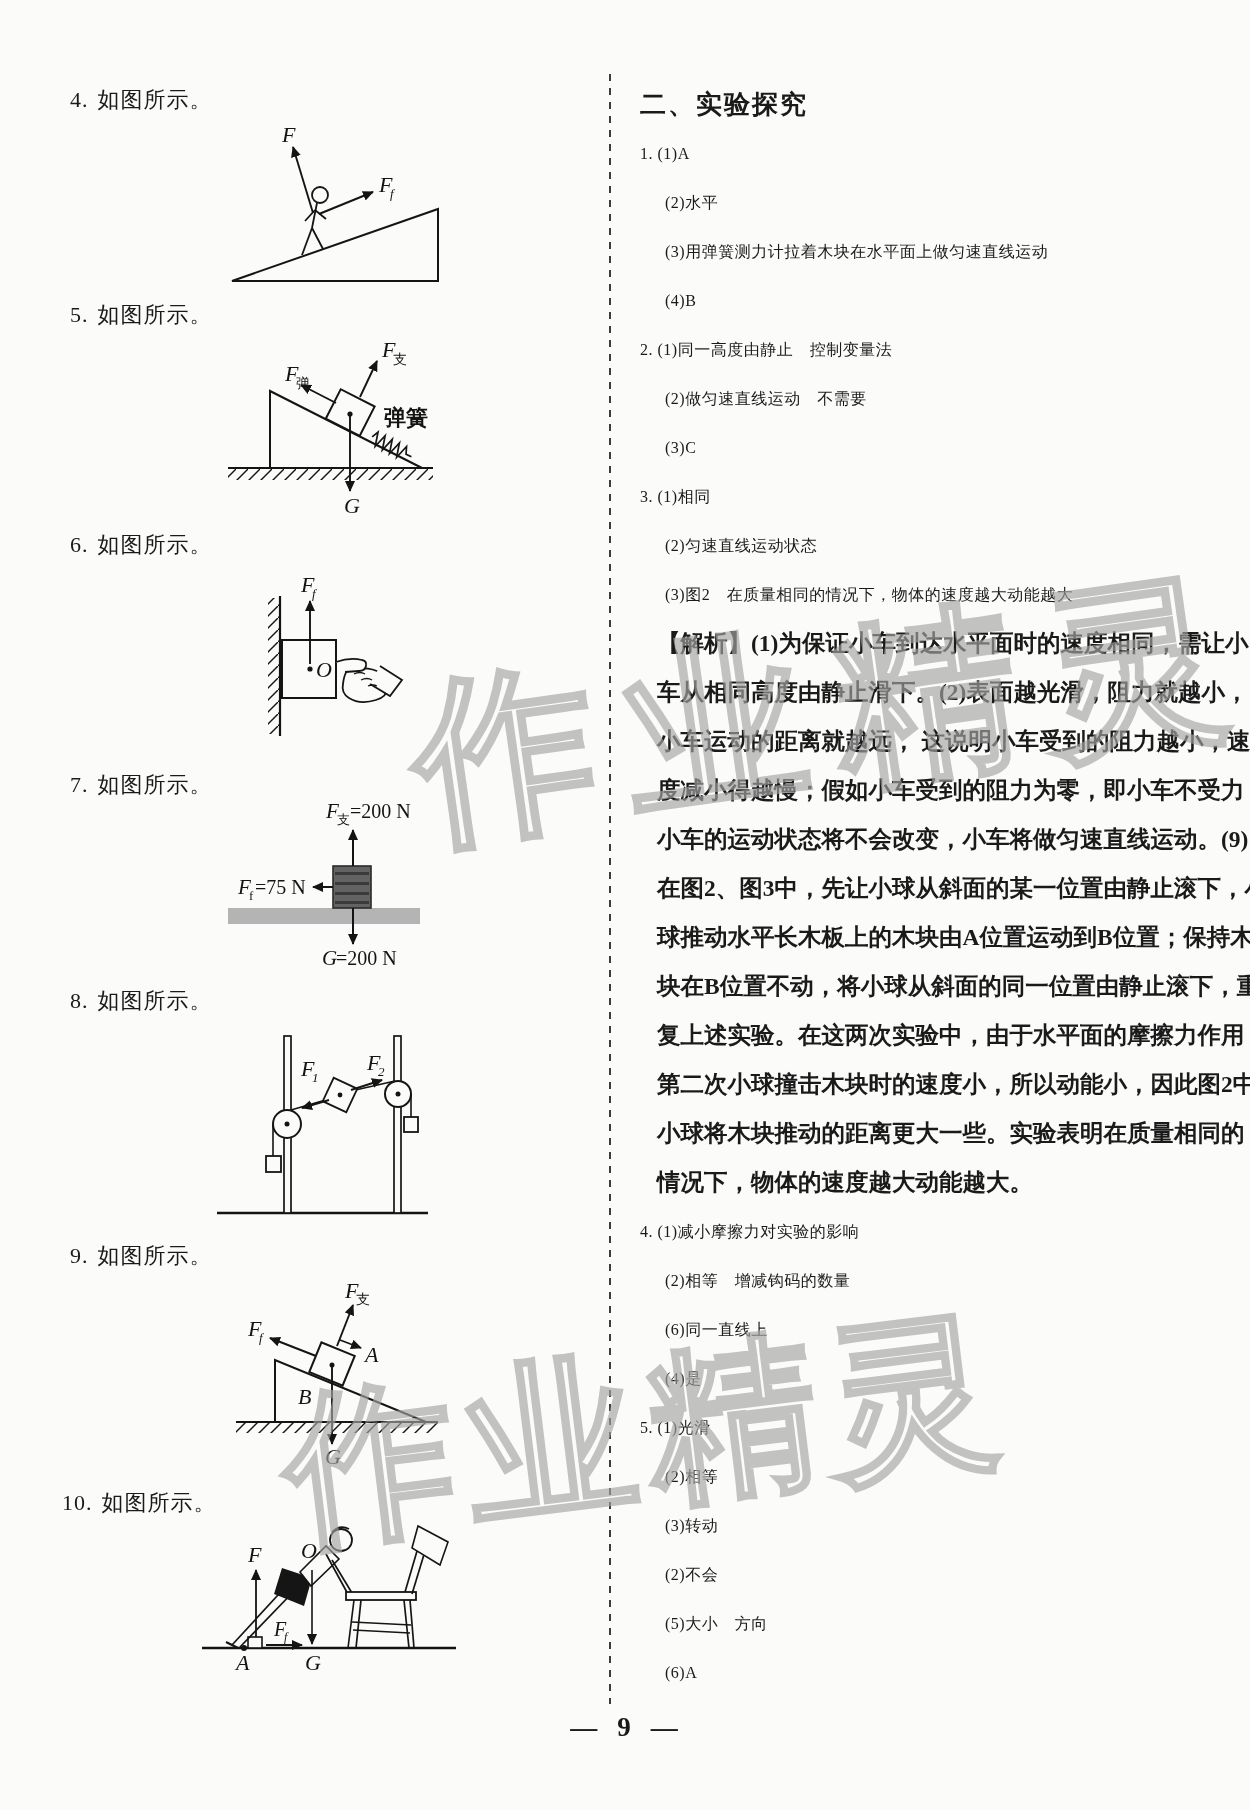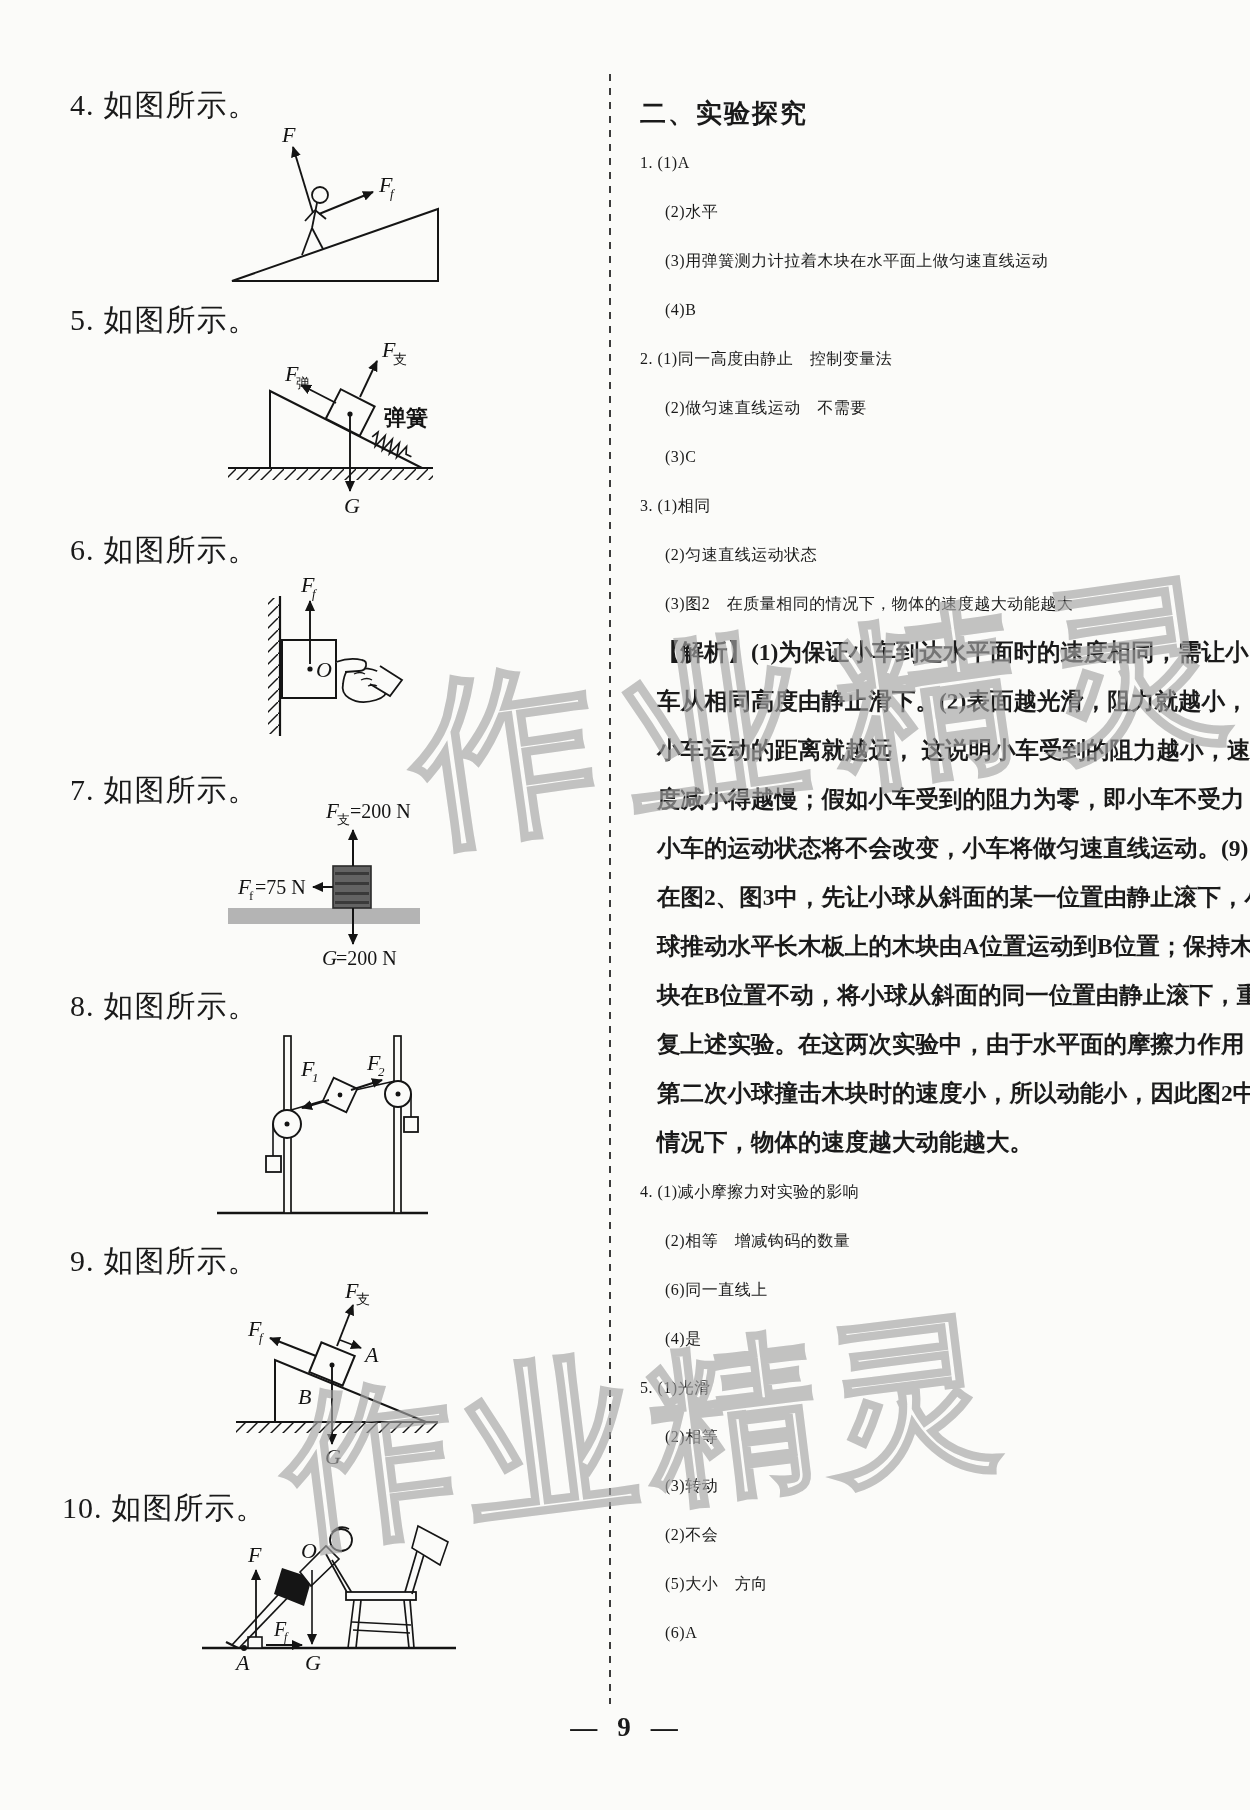--- a/index.html
+++ b/index.html
@@ -9,33 +9,33 @@
     background:#fbfbf9;overflow:hidden;
     font-family:"Liberation Serif","DejaVu Serif",serif;color:#1a1a1a;
   }
   
   .divider{
     position:absolute;left:609px;top:74px;width:2px;height:1630px;
     background:repeating-linear-gradient(to bottom,#3c3c3c 0 7px,transparent 7px 14px);
   }
   
   .fig-caption{
-    position:absolute;font-size:30px;letter-spacing:1px;white-space:nowrap;text-align:right;
+    position:absolute;font-size:22px;letter-spacing:1px;white-space:nowrap;text-align:right;
   }
   .fig-caption .num{margin-right:9px;}
   .figure-svg{position:absolute;}
   svg text{fill:#141414;}
   .flbl{font-style:italic;font-size:22px;font-family:"Liberation Serif","DejaVu Serif",serif;}
   .flbl-sm{font-style:italic;font-size:13px;font-family:"Liberation Serif","DejaVu Serif",serif;}
   .fsub{font-size:14px;font-family:"Liberation Serif","DejaVu Serif",serif;}
   .fval{font-size:20px;font-family:"Liberation Serif","DejaVu Serif",serif;}
   .fcjk{font-size:22px;font-weight:700;font-family:"Liberation Serif","DejaVu Serif",serif;}
   
   .answers{
-    position:absolute;left:640px;top:89px;width:606px;
+    position:absolute;left:640px;top:80px;width:606px;
   }
   .ans-line{
     height:49px;line-height:49px;white-space:nowrap;font-size:16px;letter-spacing:.5px;
   }
   .ans-line.head{font-weight:700;font-size:26px;letter-spacing:2px;}
   .ans-line.sub{padding-left:25px;}
   .ans-line.para{padding-left:17px;font-weight:700;font-size:23.5px;letter-spacing:0;}
   
   .watermark{
     position:absolute;z-index:30;pointer-events:none;white-space:nowrap;
@@ -271,20 +271,21 @@
       <div class="ans-line para">【解析】(1)为保证小车到达水平面时的速度相同，需让小</div>
       <div class="ans-line para">车从相同高度由静止滑下。(2)表面越光滑，阻力就越小，</div>
       <div class="ans-line para">小车运动的距离就越远， 这说明小车受到的阻力越小，速</div>
       <div class="ans-line para">度减小得越慢；假如小车受到的阻力为零，即小车不受力，</div>
       <div class="ans-line para">小车的运动状态将不会改变，小车将做匀速直线运动。(9)</div>
       <div class="ans-line para">在图2、图3中，先让小球从斜面的某一位置由静止滚下，小</div>
       <div class="ans-line para">球推动水平长木板上的木块由A位置运动到B位置；保持木</div>
       <div class="ans-line para">块在B位置不动，将小球从斜面的同一位置由静止滚下，重</div>
       <div class="ans-line para">复上述实验。在这两次实验中，由于水平面的摩擦力作用，</div>
       <div class="ans-line para">第二次小球撞击木块时的速度小，所以动能小，因此图2中</div>
+      <div class="ans-line para">小球将木块推动的距离更大一些。实验表明在质量相同的</div>
       <div class="ans-line para">情况下，物体的速度越大动能越大。</div>
       <div class="ans-line num">4. (1)减小摩擦力对实验的影响</div>
       <div class="ans-line sub">(2)相等　增减钩码的数量</div>
       <div class="ans-line sub">(6)同一直线上</div>
       <div class="ans-line sub">(4)是</div>
       <div class="ans-line num">5. (1)光滑</div>
       <div class="ans-line sub">(2)相等</div>
       <div class="ans-line sub">(3)转动</div>
       <div class="ans-line sub">(2)不会</div>
       <div class="ans-line sub">(5)大小　方向</div>

